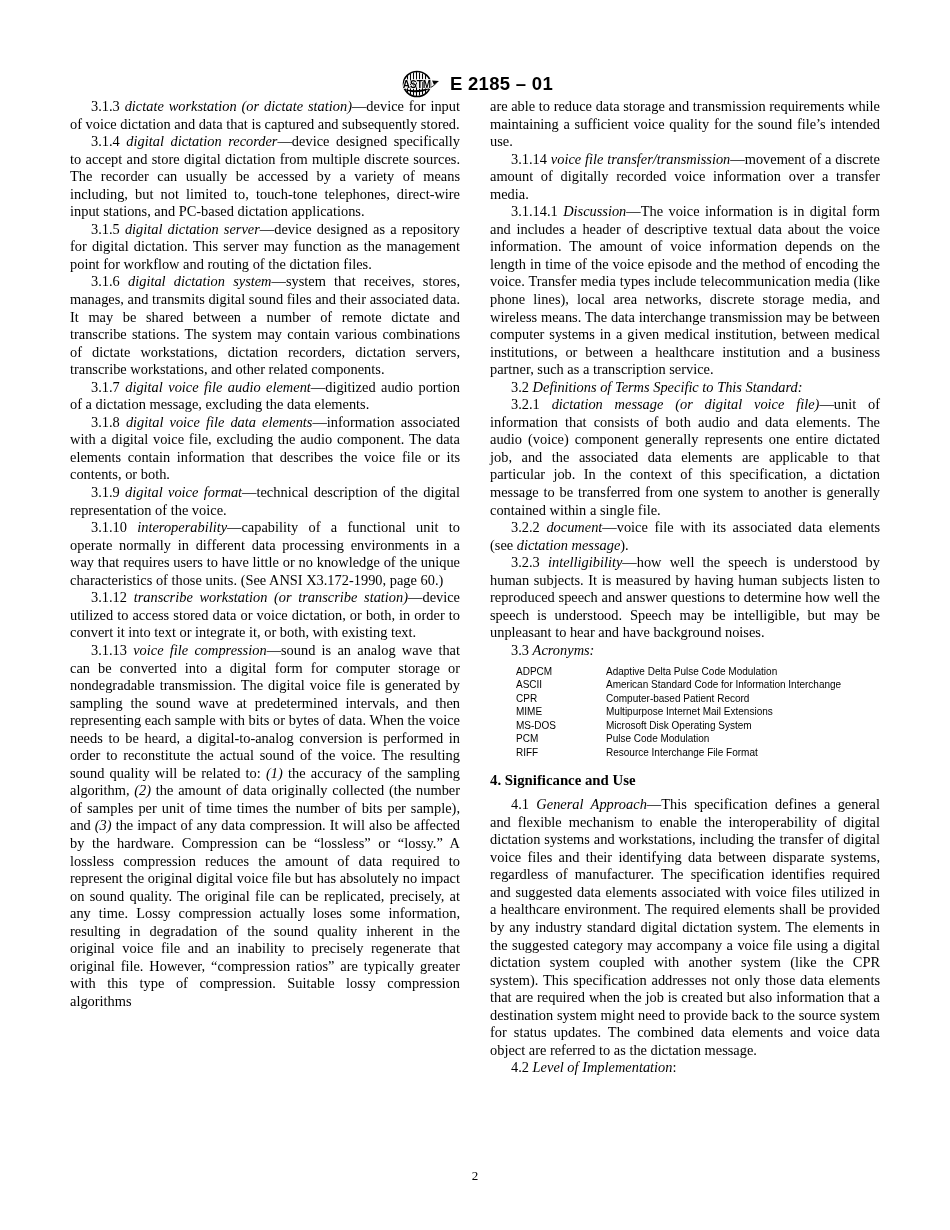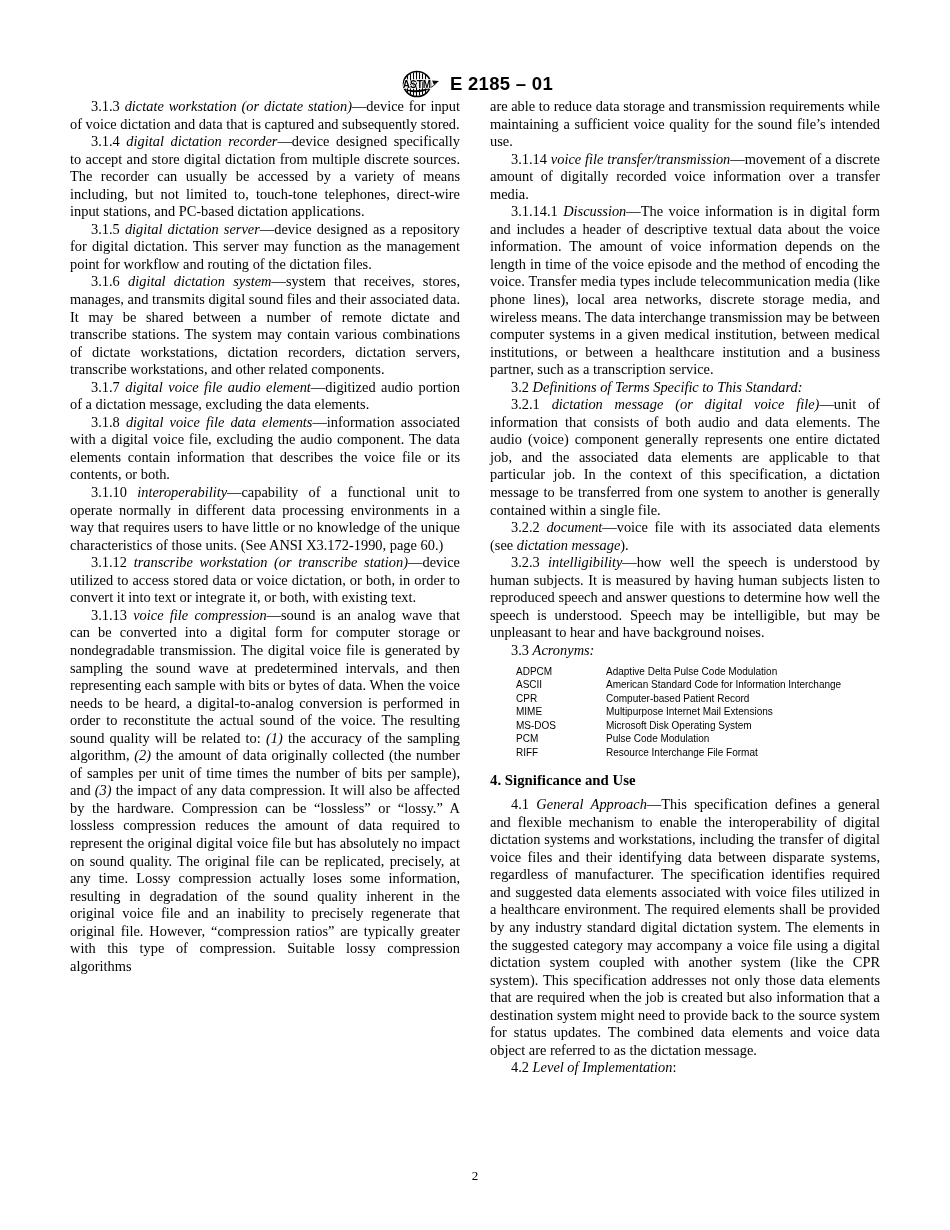--- a/index.html
+++ b/index.html
@@ -171,20 +171,24 @@
     <p class="para">
       <span class="num">3.1.7</span>
       <i>digital voice file audio element</i><span>—digitized audio portion of a dictation message, excluding the data elements.</span>
     </p>
 
     <p class="para">
       <span class="num">3.1.8</span>
       <i>digital voice file data elements</i><span>—information associated with a digital voice file, excluding the audio component. The data elements contain information that describes the voice file or its contents, or both.</span>
     </p>
 
+    <p class="para">
+      <span class="num">3.1.9</span>
+      <i>digital voice format</i><span>—technical description of the digital representation of the voice.</span>
+    </p>
 
     <p class="para">
       <span class="num">3.1.10</span>
       <i>interoperability</i><span>—capability of a functional unit to operate normally in different data processing environments in a way that requires users to have little or no knowledge of the unique characteristics of those units. (See ANSI X3.172-1990, page 60.)</span>
     </p>
 
 
     <p class="para">
       <span class="num">3.1.12</span>
       <i>transcribe workstation (or transcribe station)</i><span>—device utilized to access stored data or voice dictation, or both, in order to convert it into text or integrate it, or both, with existing text.</span>

